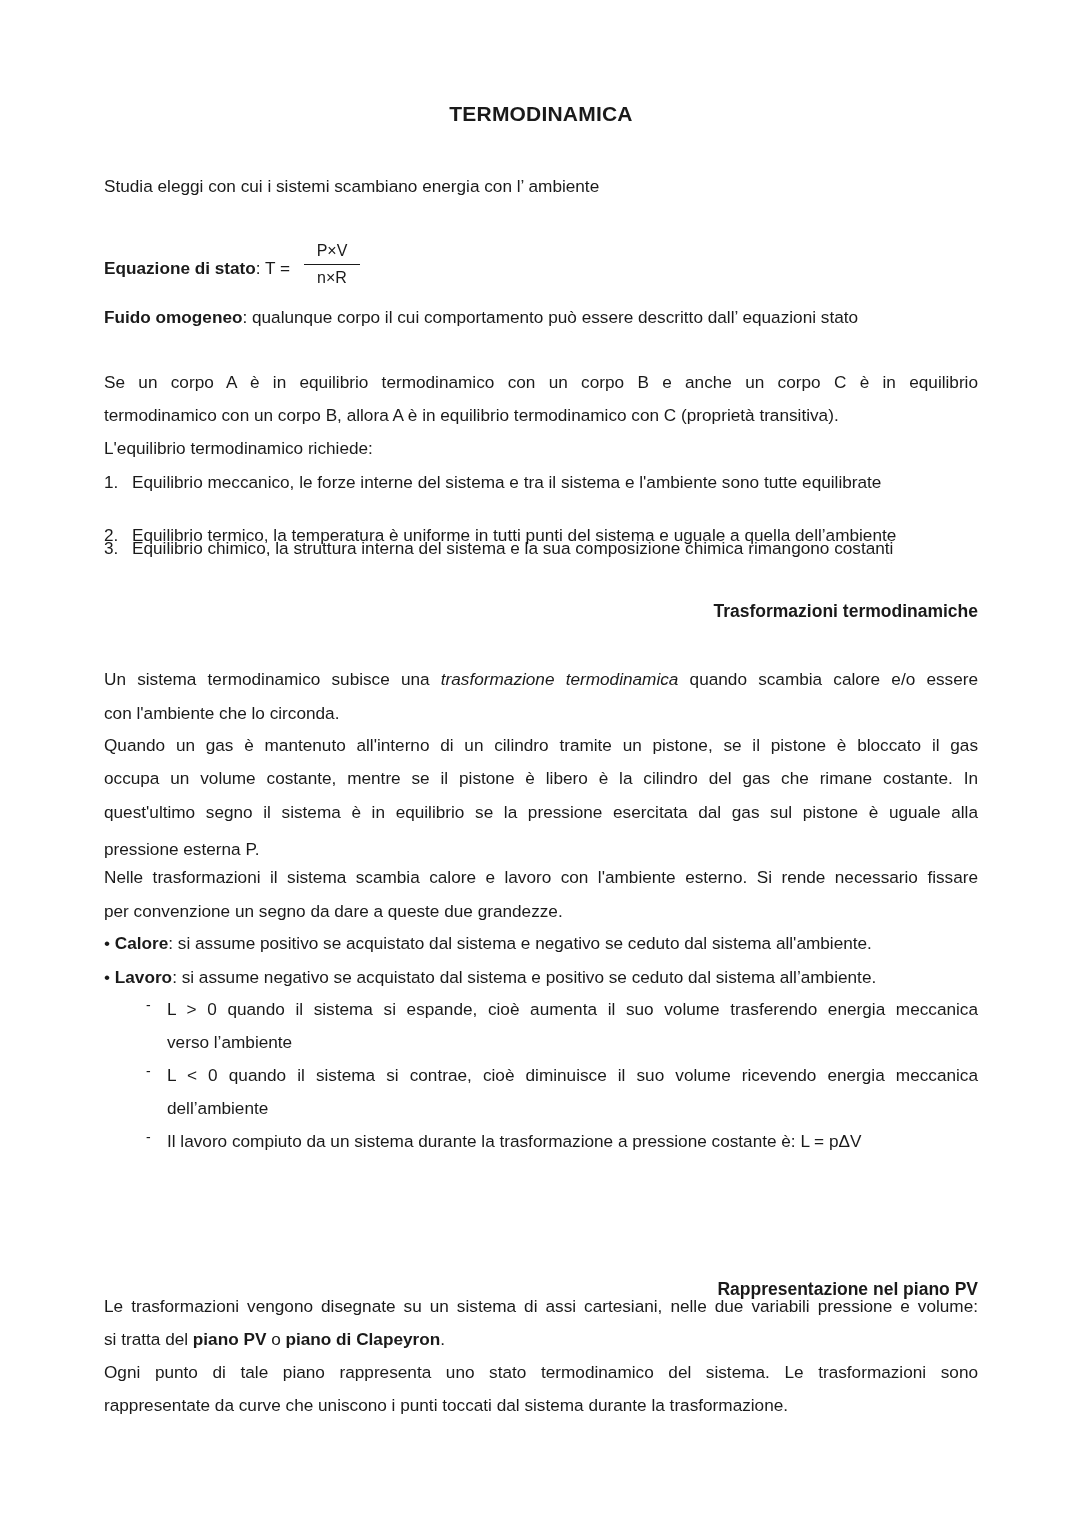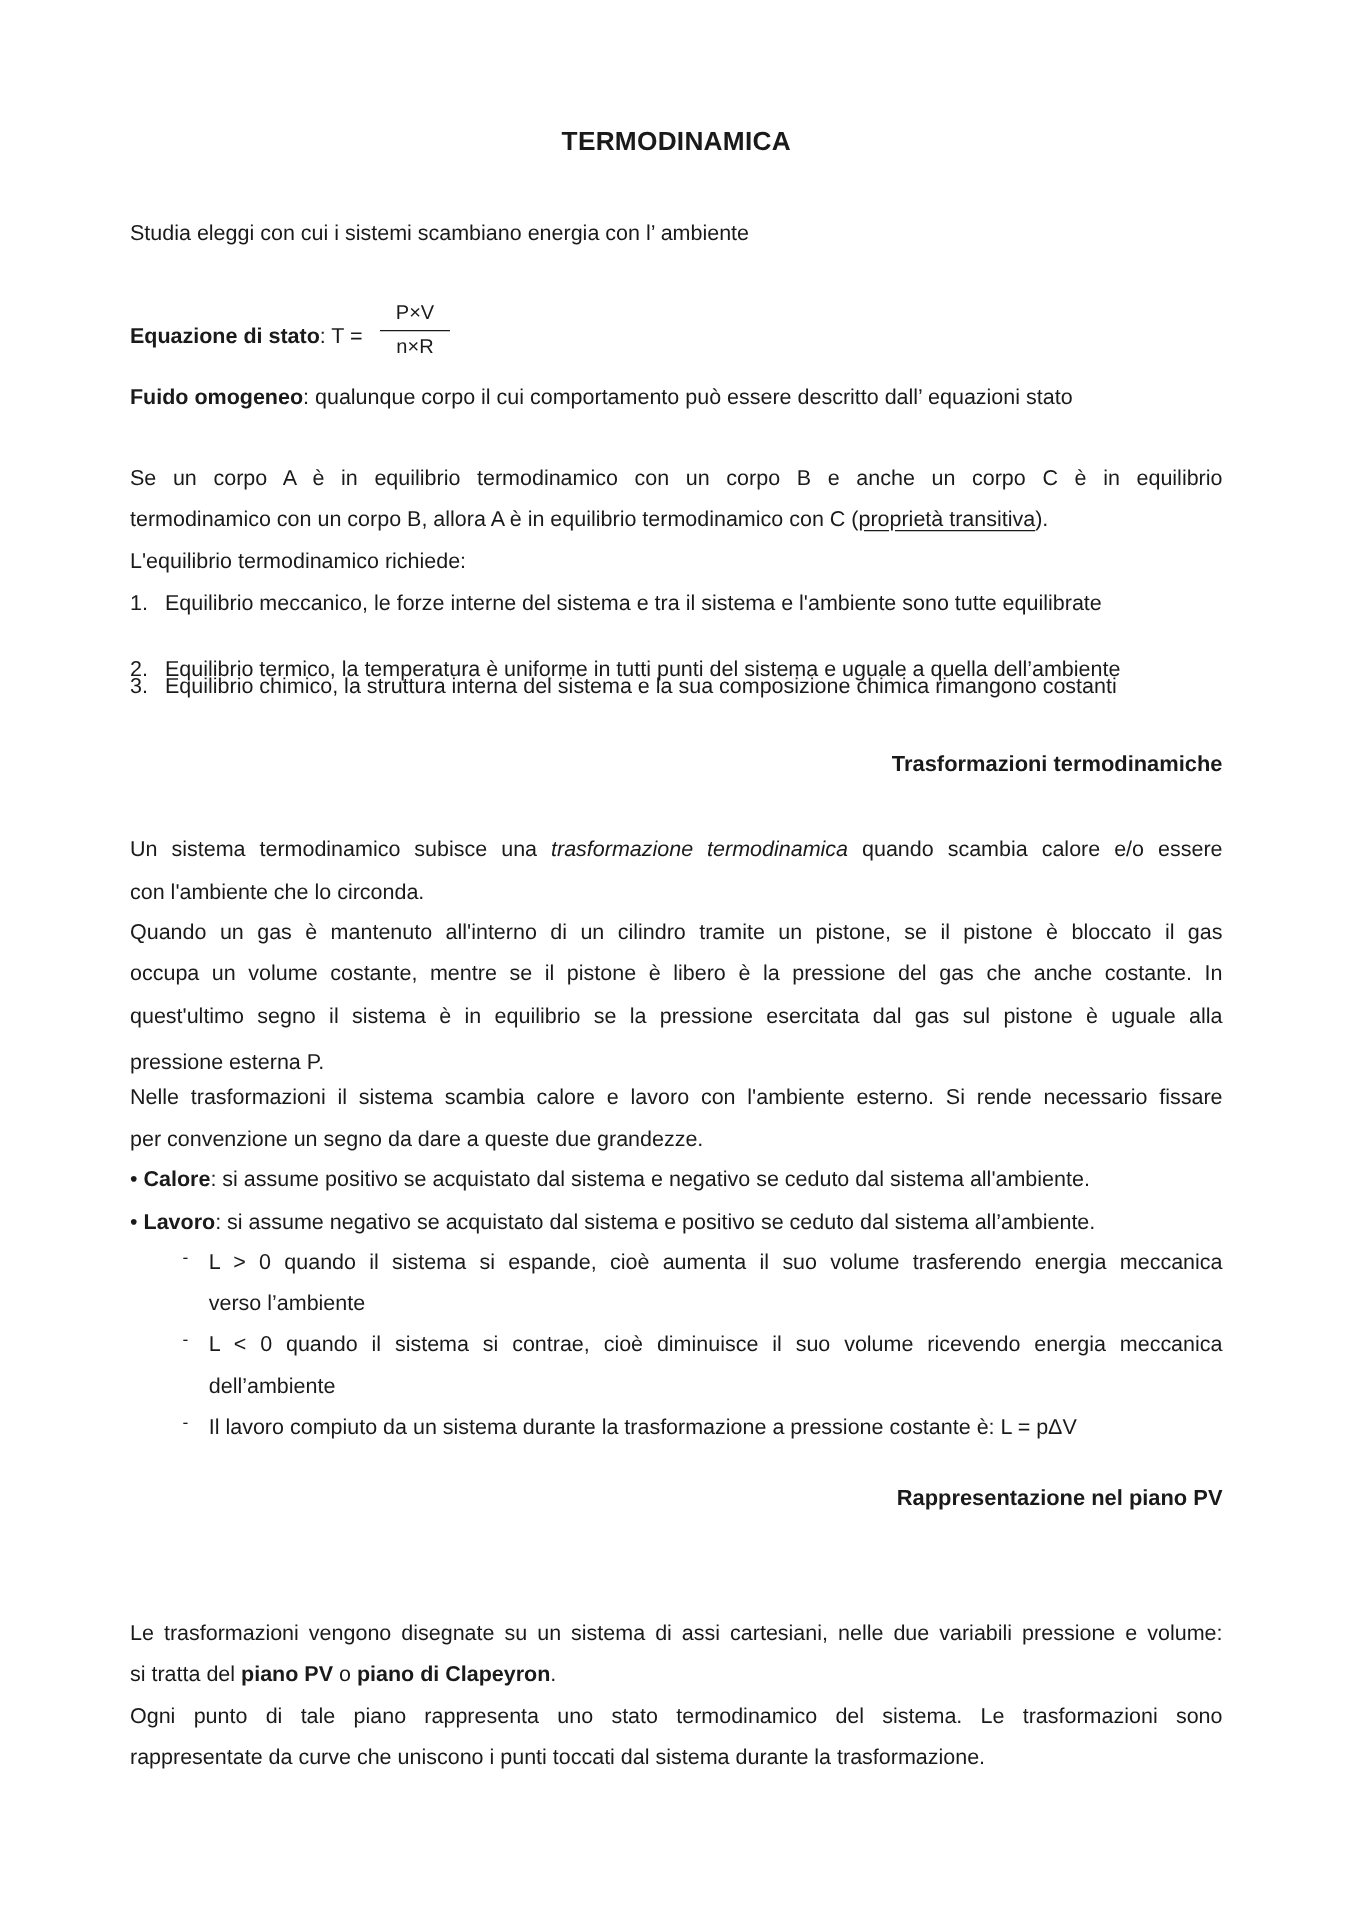--- a/index.html
+++ b/index.html
@@ -50,21 +50,21 @@
   .subhead {
     position: absolute;
     left: 0;
     width: 874px;
     text-align: right;
     font-weight: bold;
     font-size: 17.5px;
   }
   b { font-weight: bold; }
   i { font-style: italic; }
-  .u { text-decoration: underline; text-underline-offset: 3px; }
+  .u { text-underline-offset: 3px; }
   .frac {
     position: absolute;
     left: 200px;
     top: 240px;
     width: 56px;
     text-align: center;
     font-size: 16px;
   }
   .frac .num { display: block; line-height: 22px; }
   .frac .bar { display: block; height: 1px; background: #1a1a1a; margin: 2px 0 2px 0; }
@@ -143,21 +143,21 @@
   </div>
 
   <div class="subhead" style="top:601px;">Trasformazioni termodinamiche</div>
 
   <div class="just" style="top:663px;">
     <span>Un sistema termodinamico subisce una </span><i>trasformazione termodinamica</i><span> quando scambia calore e/o essere</span>
   </div>
   <div class="line" style="top:701px;">con l'ambiente che lo circonda.</div>
 
   <div class="just" style="top:729px;">Quando un gas è mantenuto all'interno di un cilindro tramite un pistone, se il pistone è bloccato il gas</div>
-  <div class="just" style="top:762px;">occupa un volume costante, mentre se il pistone è libero è la pressione del gas che anche costante. In</div>
+  <div class="just" style="top:762px;">occupa un volume costante, mentre se il pistone è libero è la cilindro del gas che rimane costante. In</div>
   <div class="just" style="top:796px;">quest'ultimo segno il sistema è in equilibrio se la pressione esercitata dal gas sul pistone è uguale alla</div>
   <div class="line" style="top:837px;">pressione esterna P.</div>
 
   <div class="just" style="top:861px;">Nelle trasformazioni il sistema scambia calore e lavoro con l'ambiente esterno. Si rende necessario fissare</div>
   <div class="line" style="top:899px;">per convenzione un segno da dare a queste due grandezze.</div>
 
   <div class="line" style="top:931px;">
     <span>•</span> <b>Calore</b><span>: si assume positivo se acquistato dal sistema e negativo se ceduto dal sistema all'ambiente.</span>
   </div>
   <div class="line" style="top:965px;">
@@ -172,21 +172,21 @@
   <div class="dash-item" style="top:1059px;">
     <span class="d">-</span>
     <span class="txt full">L &lt; 0 quando il sistema si contrae, cioè diminuisce il suo volume ricevendo energia meccanica</span>
     <span class="txt2">dell’ambiente</span>
   </div>
   <div class="dash-item" style="top:1125px;">
     <span class="d">-</span>
     <span class="txt2">Il lavoro compiuto da un sistema durante la trasformazione a pressione costante è: L = pΔV</span>
   </div>
 
-  <div class="subhead" style="top:1188px;">Rappresentazione nel piano PV</div>
+  <div class="subhead" style="top:1279px;">Rappresentazione nel piano PV</div>
 
   <div class="just" style="top:1290px;">Le trasformazioni vengono disegnate su un sistema di assi cartesiani, nelle due variabili pressione e volume:</div>
   <div class="line" style="top:1327px;">
     <span>si tratta del </span><b>piano PV</b><span> o </span><b>piano di Clapeyron</b><span>.</span>
   </div>
   <div class="just" style="top:1356px;">Ogni punto di tale piano rappresenta uno stato termodinamico del sistema. Le trasformazioni sono</div>
   <div class="line" style="top:1393px;">rappresentate da curve che uniscono i punti toccati dal sistema durante la trasformazione.</div>
 
 </div>
 

